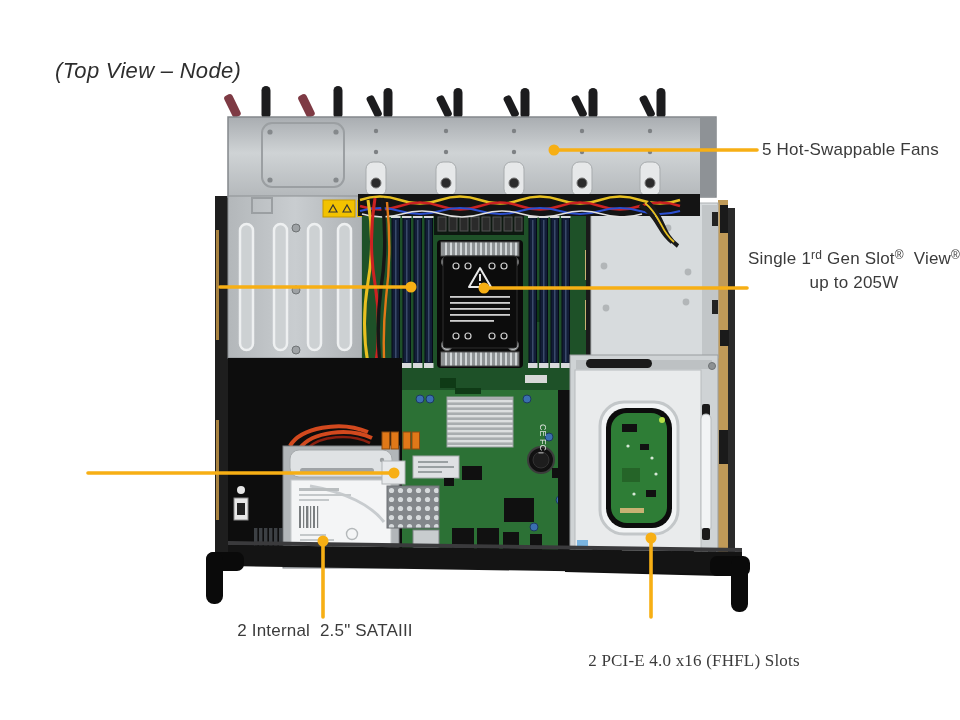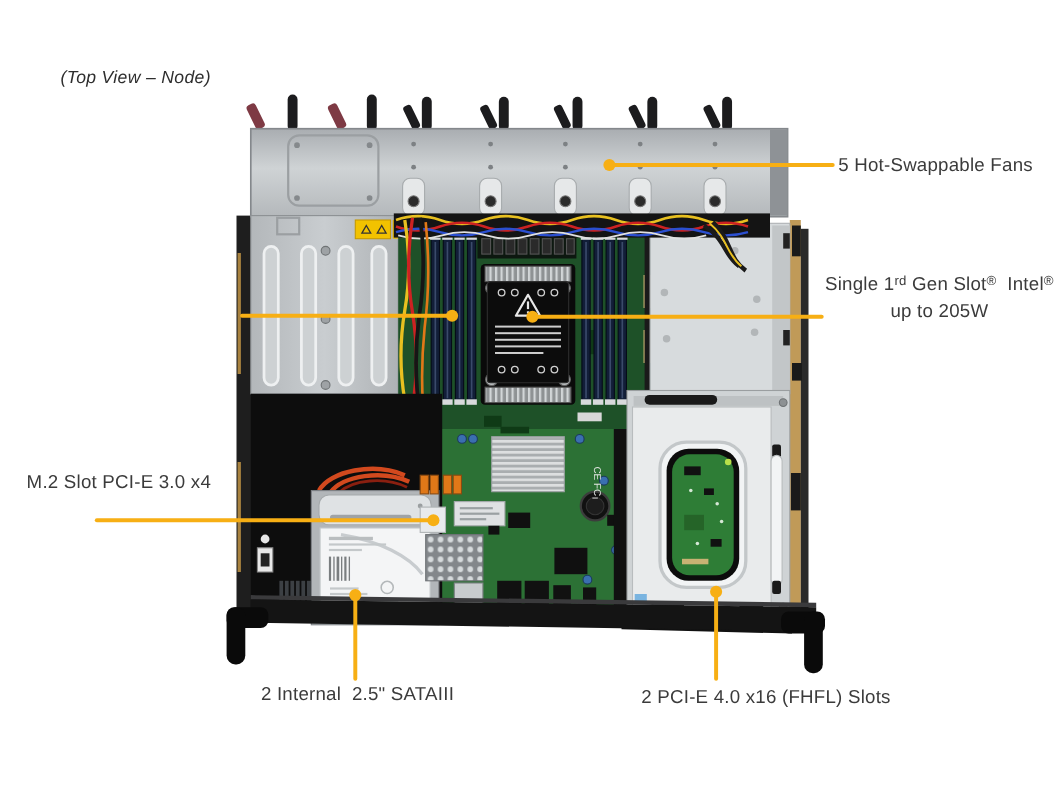--- a/index.html
+++ b/index.html
@@ -3,21 +3,21 @@
 <meta charset="utf-8">
 <style>
   html,body{margin:0;padding:0;background:#fff;}
   #stage{position:relative;width:960px;height:720px;background:#fff;overflow:hidden;
          font-family:"Liberation Sans",sans-serif;}
   svg{position:absolute;left:0;top:0;}
   .lbl{position:absolute;color:var(--label-text,#3b3b3b);font-size:17px;line-height:21px;
        letter-spacing:.2px;}
   .lbl span{white-space:pre;}
   .lbl .line{display:block;}
-  .title{font-style:italic;font-size:16px;color:#2e2e2e;letter-spacing:.3px;}
+  .title{font-style:italic;font-size:22px;color:#2e2e2e;letter-spacing:.3px;}
   .ctr{text-align:center;}
   .sup{font-size:12px;position:relative;top:-5px;}
   .co-line{stroke:var(--callout,#F7AF14);stroke-width:3.6px;stroke-linecap:round;}
   .co-dot{fill:var(--callout,#F7AF14);}
 </style>
 </head>
 <body>
 
 <div id="stage">
 
@@ -476,29 +476,28 @@
   <div class="lbl title" style="left:55px;top:60px;">
     <span>(Top View – Node)</span>
   </div>
 
   <div class="lbl" style="left:762px;top:139px;text-align:right;">
     <span>5 Hot-Swappable Fans</span>
   </div>
 
 
   <div class="lbl ctr" style="left:748px;top:248px;width:212px;line-height:21.5px;">
-    <span class="line"><span>Single 1</span><span class="sup">rd</span><span> Gen Slot</span><span class="sup">®</span><span>  Intel</span><span class="sup">®</span></span>
+    <span class="line"><span>Single 1</span><span class="sup">rd</span><span> Gen Slot</span><span class="sup">®</span><span>  View</span><span class="sup">®</span></span>
     <span class="line">up to 205W</span>
   </div>
 
   <div class="lbl ctr" style="left:12px;top:428px;width:192px;">
-    <span class="line">M.2 Slot PCI-E 3.0 x4</span>
   </div>
 
   <div class="lbl ctr" style="left:225px;top:621px;width:200px;line-height:20.5px;">
     <span class="line">2 Internal  2.5" SATAIII</span>
   </div>
 
-  <div class="lbl ctr" style="left:583px;top:623px;width:222px;">
+  <div class="lbl ctr" style="left:583px;top:650px;width:222px;font-family:Liberation Serif, serif;">
     <span>2 PCI-E 4.0 x16 (FHFL) Slots</span>
   </div>
 
 </div>
 
 </body></html>

